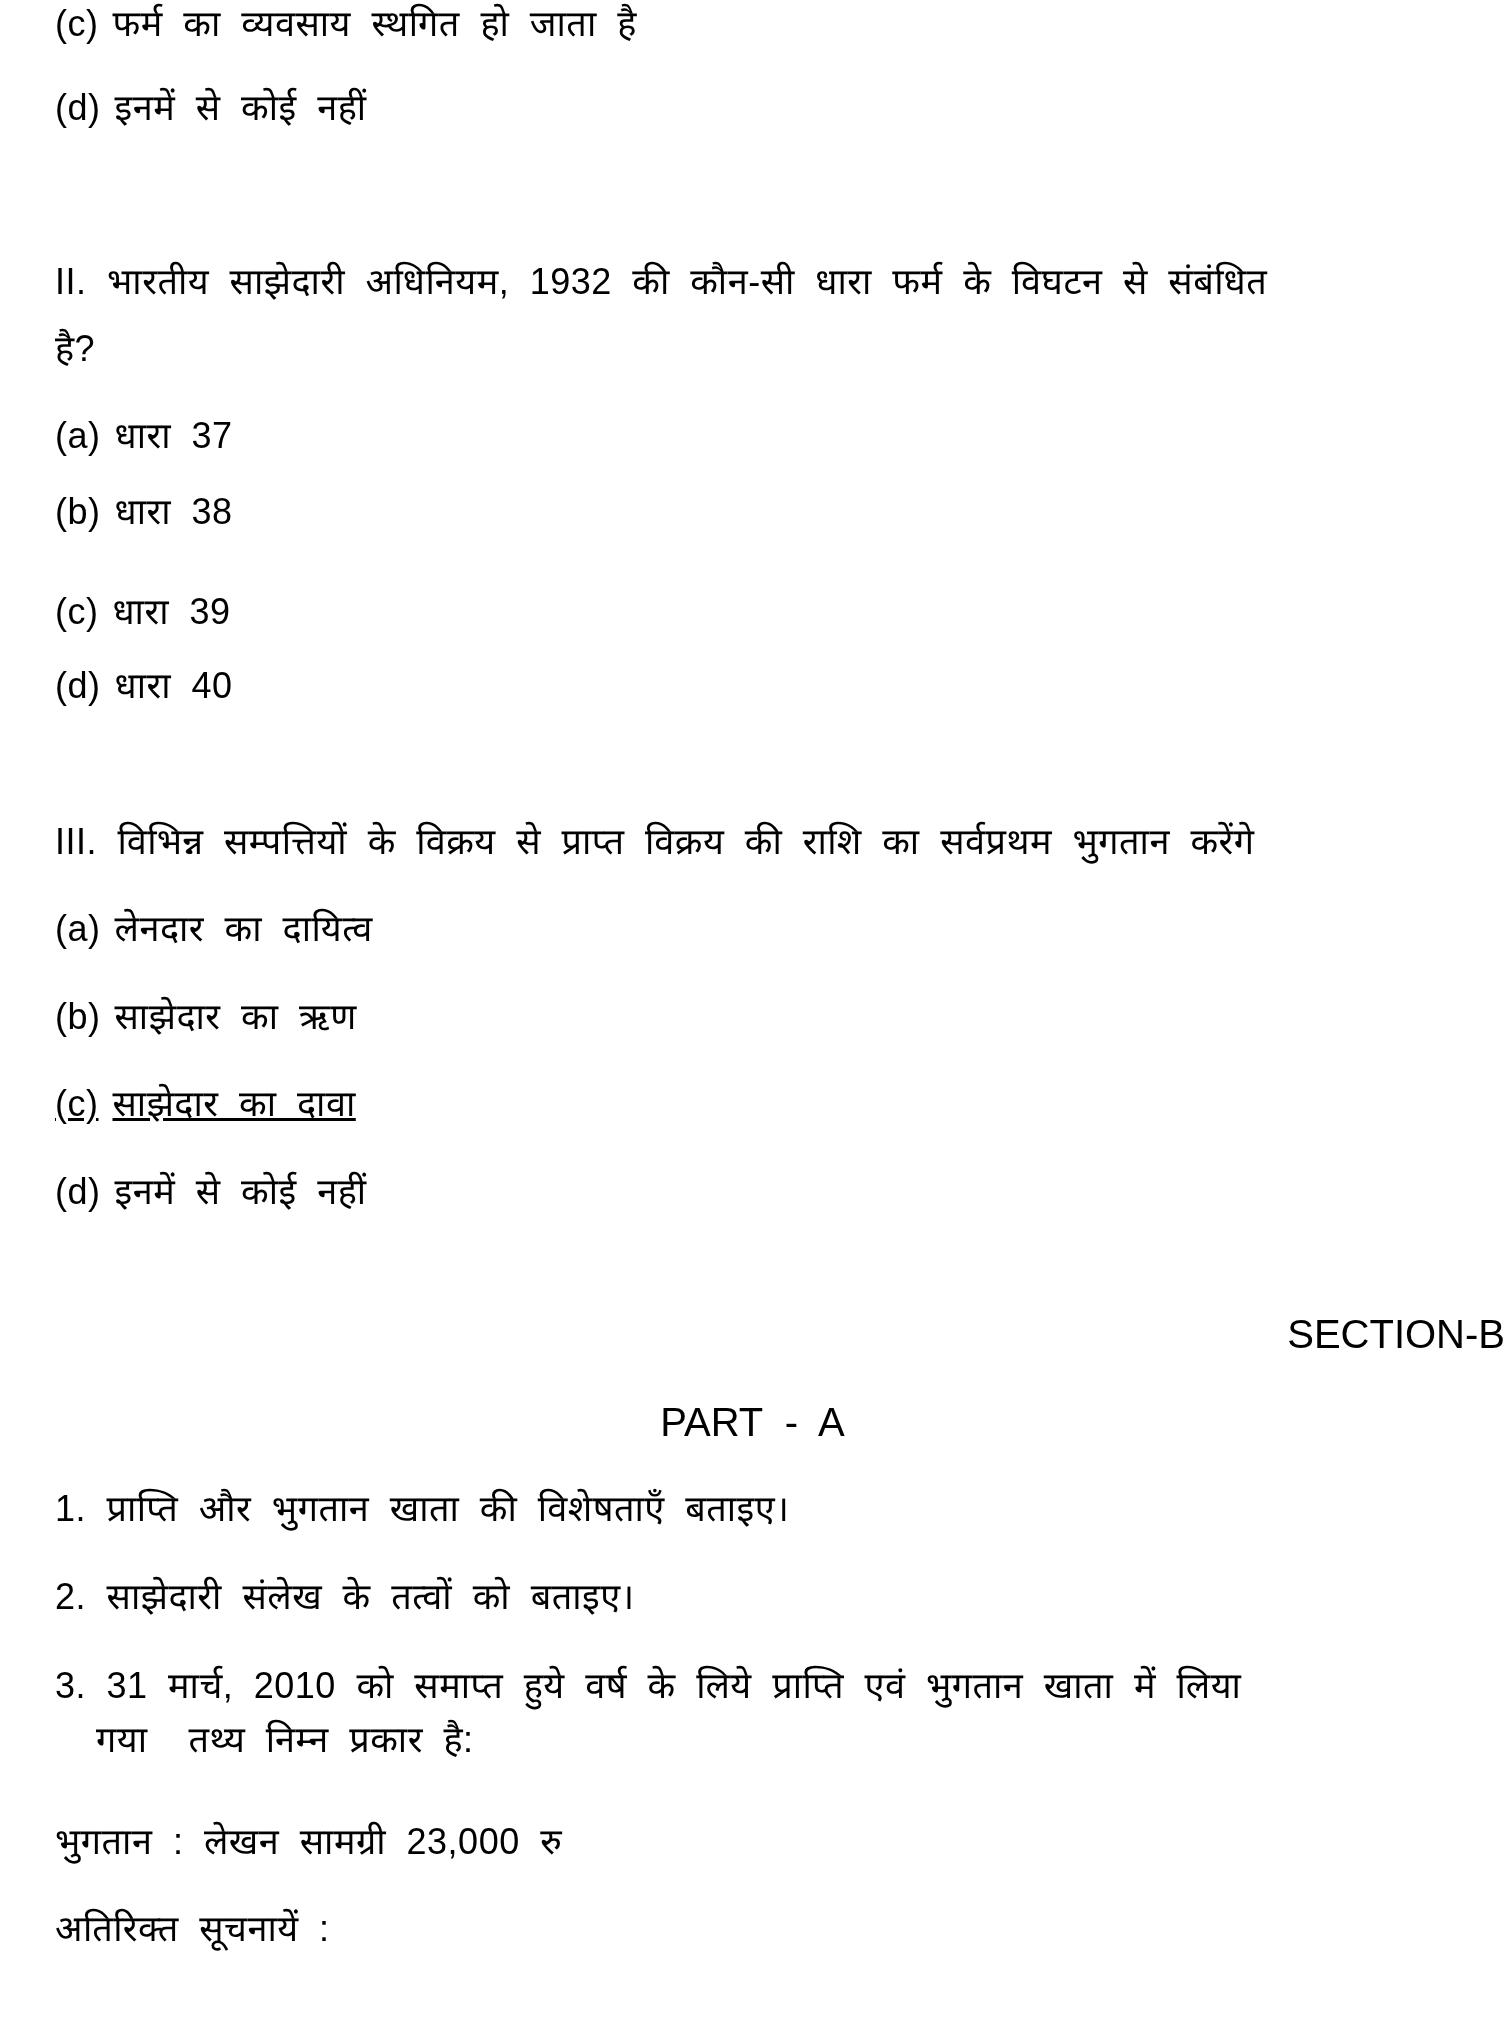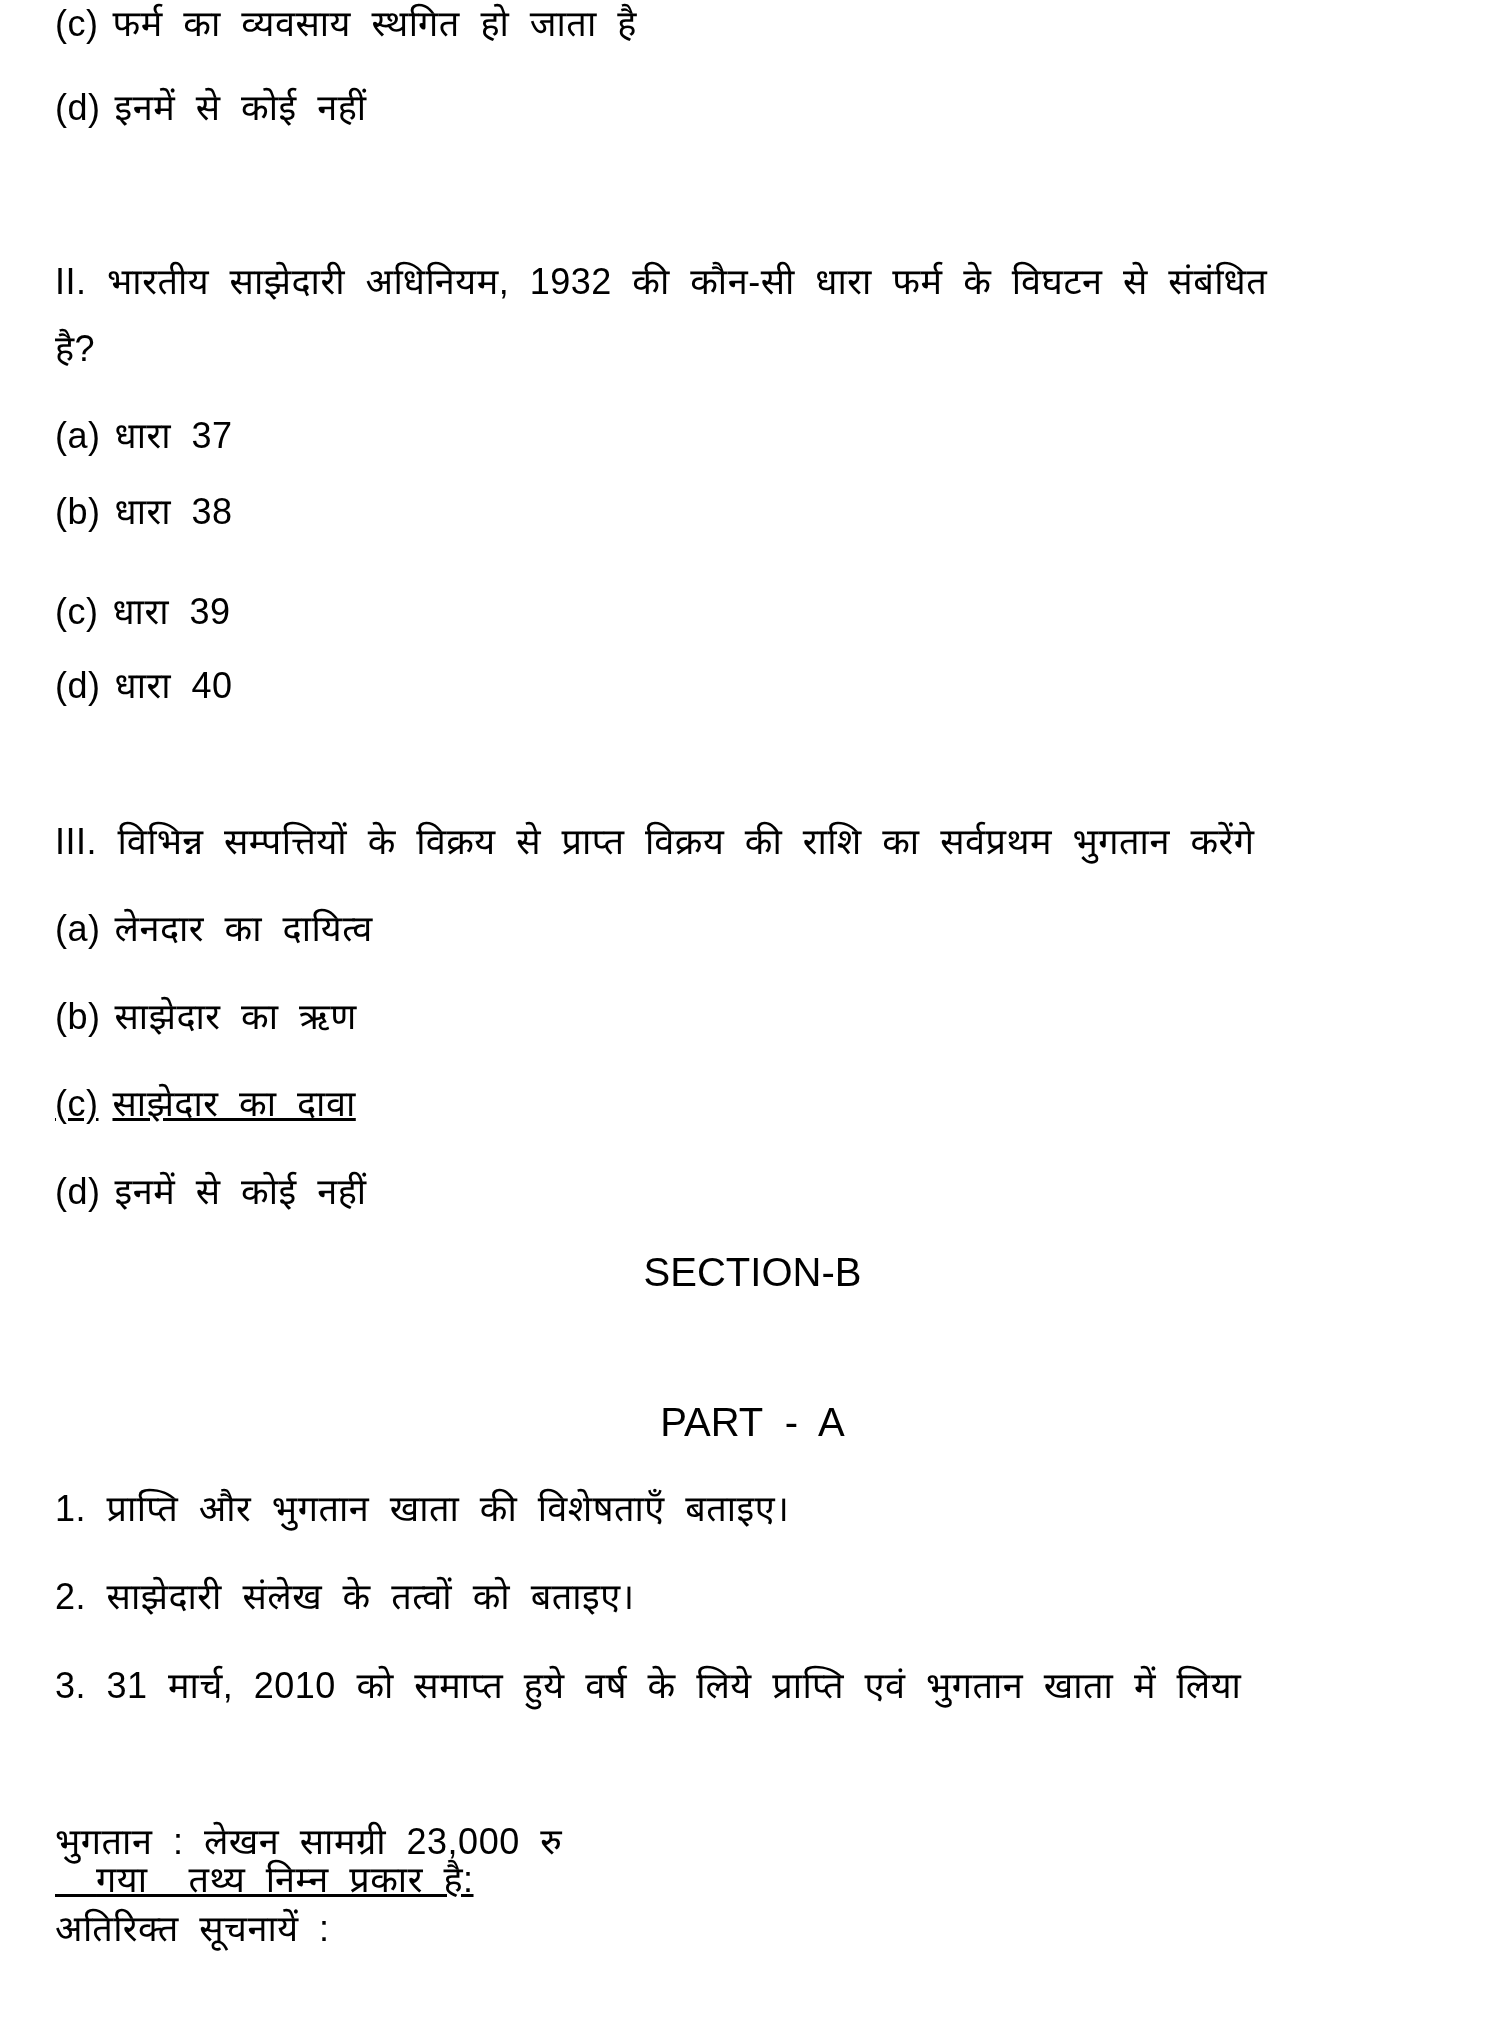--- a/index.html
+++ b/index.html
@@ -75,32 +75,32 @@
 <div class="line wide" style="top:993px;">
   <span class="label">(b)</span><span>साझेदार का ऋण</span>
 </div>
 <div class="line wide" style="top:1080px;text-decoration:underline;">
   <span class="label">(c)</span><span>साझेदार का दावा</span>
 </div>
 <div class="line wide" style="top:1168px;">
   <span class="label">(d)</span><span>इनमें से कोई नहीं</span>
 </div>
 
-<div class="center" style="top:1248px;">SECTION-B</div>
+<div class="center" style="top:1310px;text-align:right;">SECTION-B</div>
 <div class="center" style="top:1398px; white-space:pre;">PART  -  A</div>
 
 <div class="line wide" style="top:1485px;">
   <span>1.</span>
   <span>प्राप्ति और भुगतान खाता की विशेषताएँ बताइए।</span>
 </div>
 <div class="line wide" style="top:1573px;">
   <span>2.</span>
   <span>साझेदारी संलेख के तत्वों को बताइए।</span>
 </div>
 <div class="line wide" style="top:1662px;">
   <span>3.</span>
   <span>31 मार्च, 2010 को समाप्त हुये वर्ष के लिये प्राप्ति एवं भुगतान खाता में लिया</span>
 </div>
-<div class="line wide" style="top:1808px; white-space:pre;text-decoration:underline;">
+<div class="line wide" style="top:1668px; white-space:pre;">
   <span>गया  तथ्य निम्न प्रकार है:</span>
 </div>
 <div class="line wide" style="top:1818px;text-align:right;">भुगतान : लेखन सामग्री 23,000 रु</div>
 <div class="line wide" style="top:1905px;">अतिरिक्त सूचनायें :</div>
 
 </body></html>

